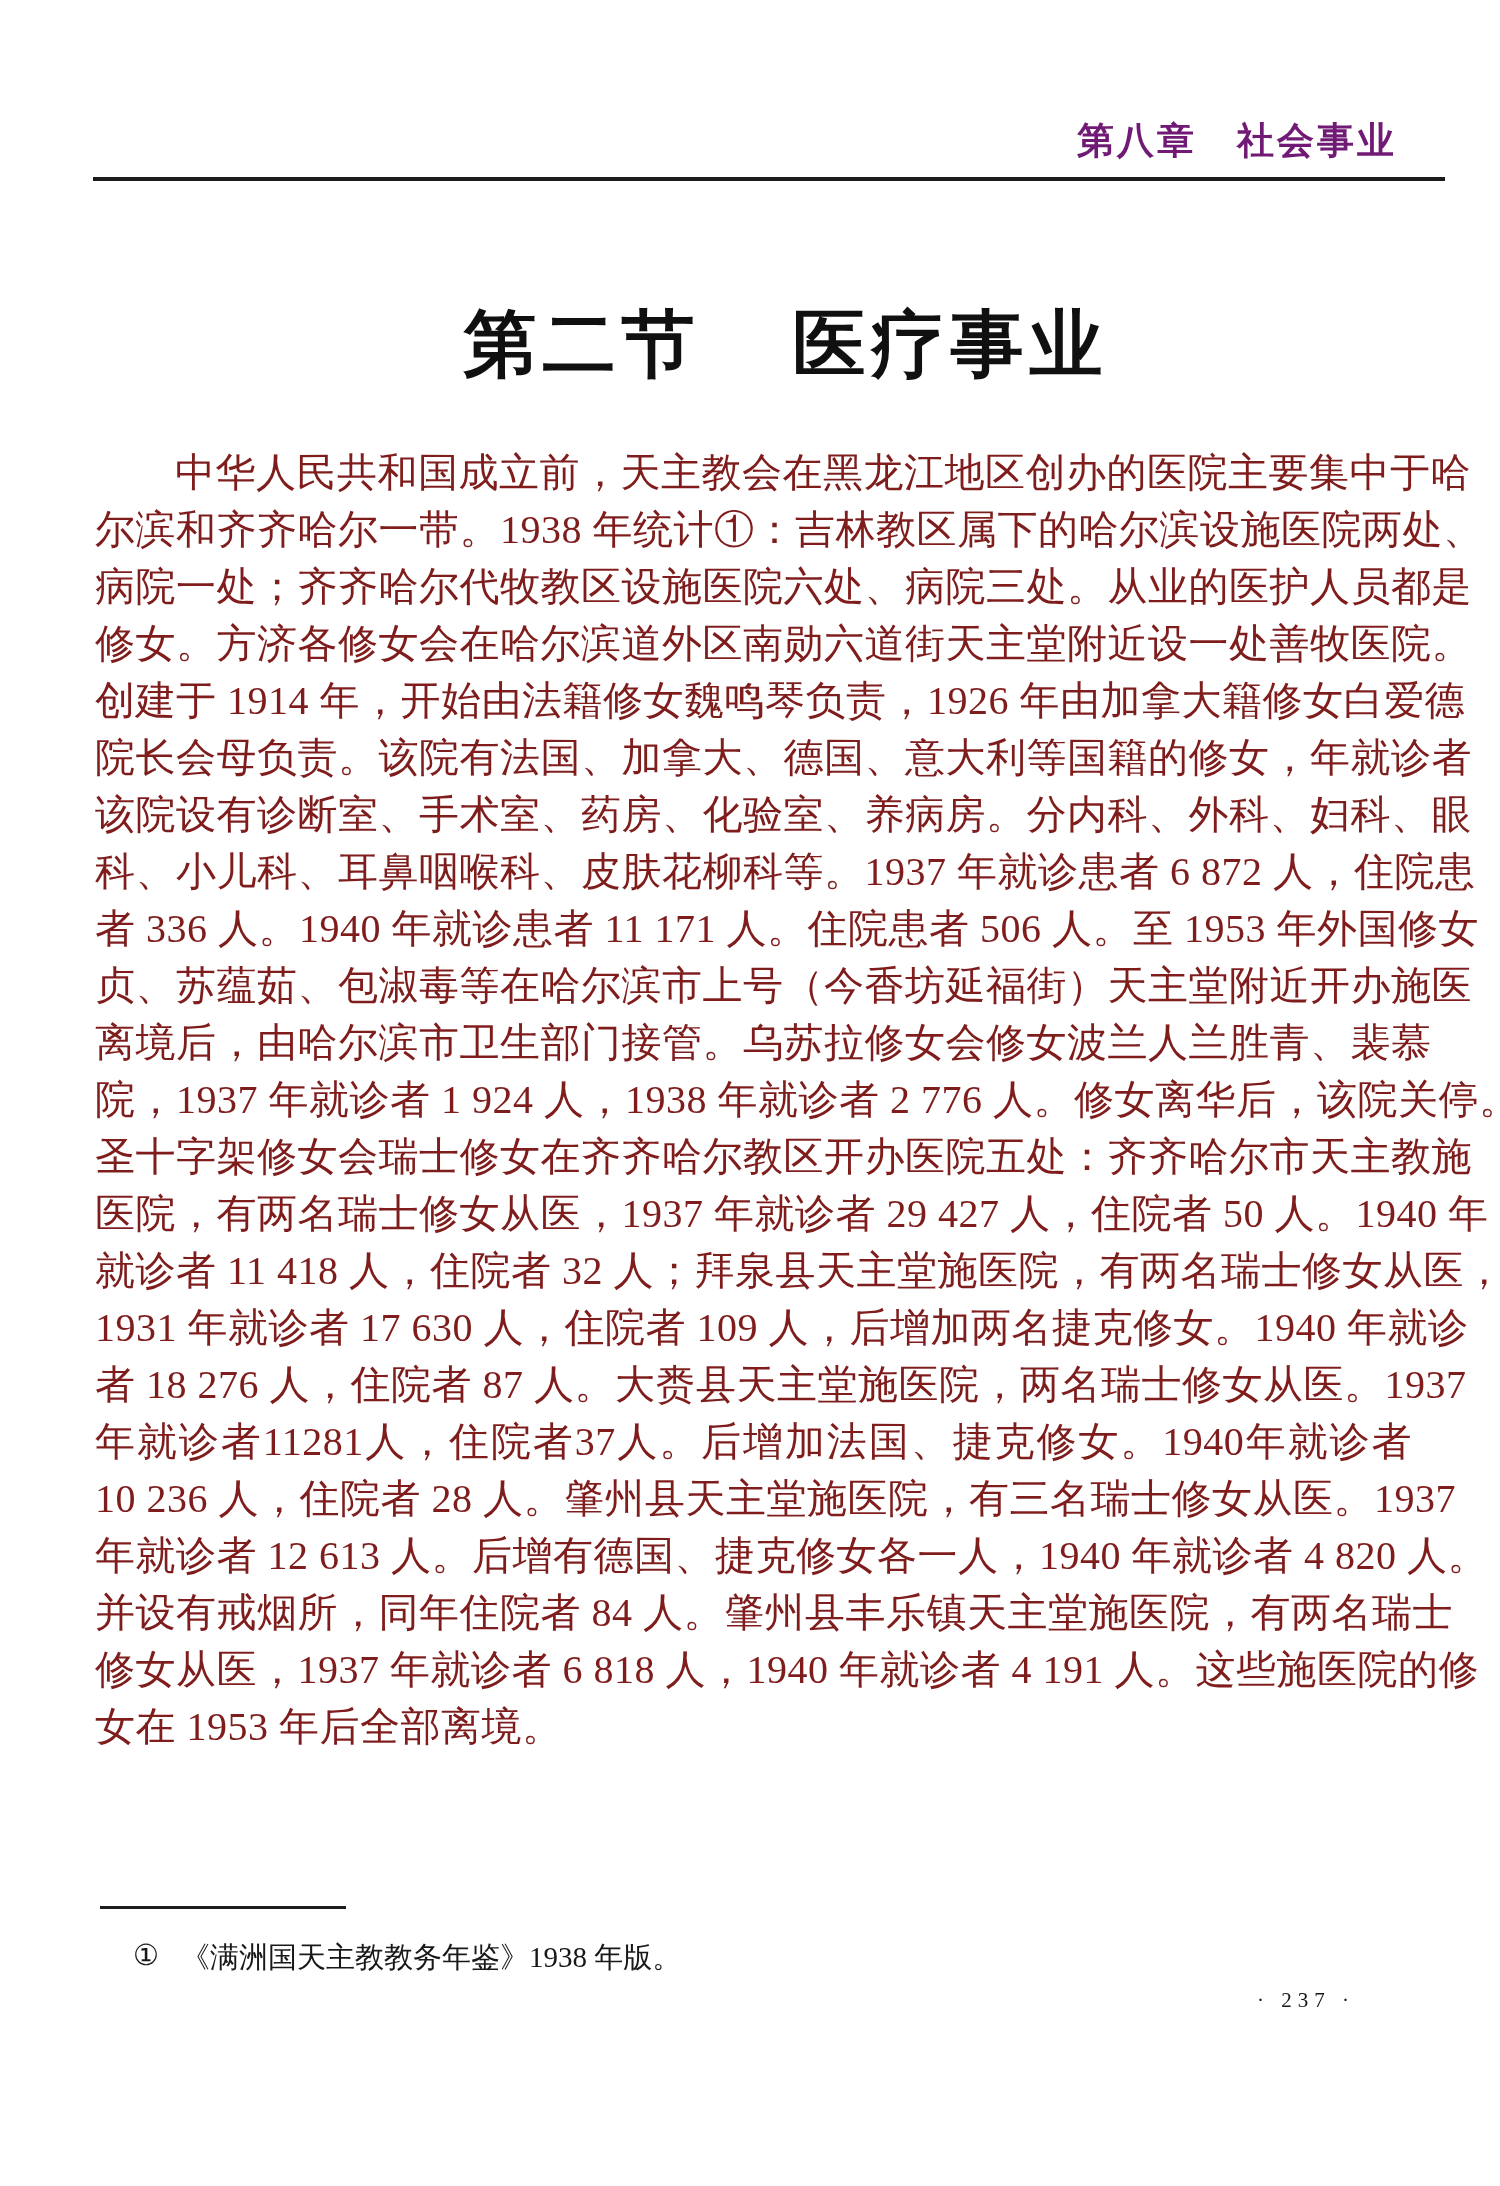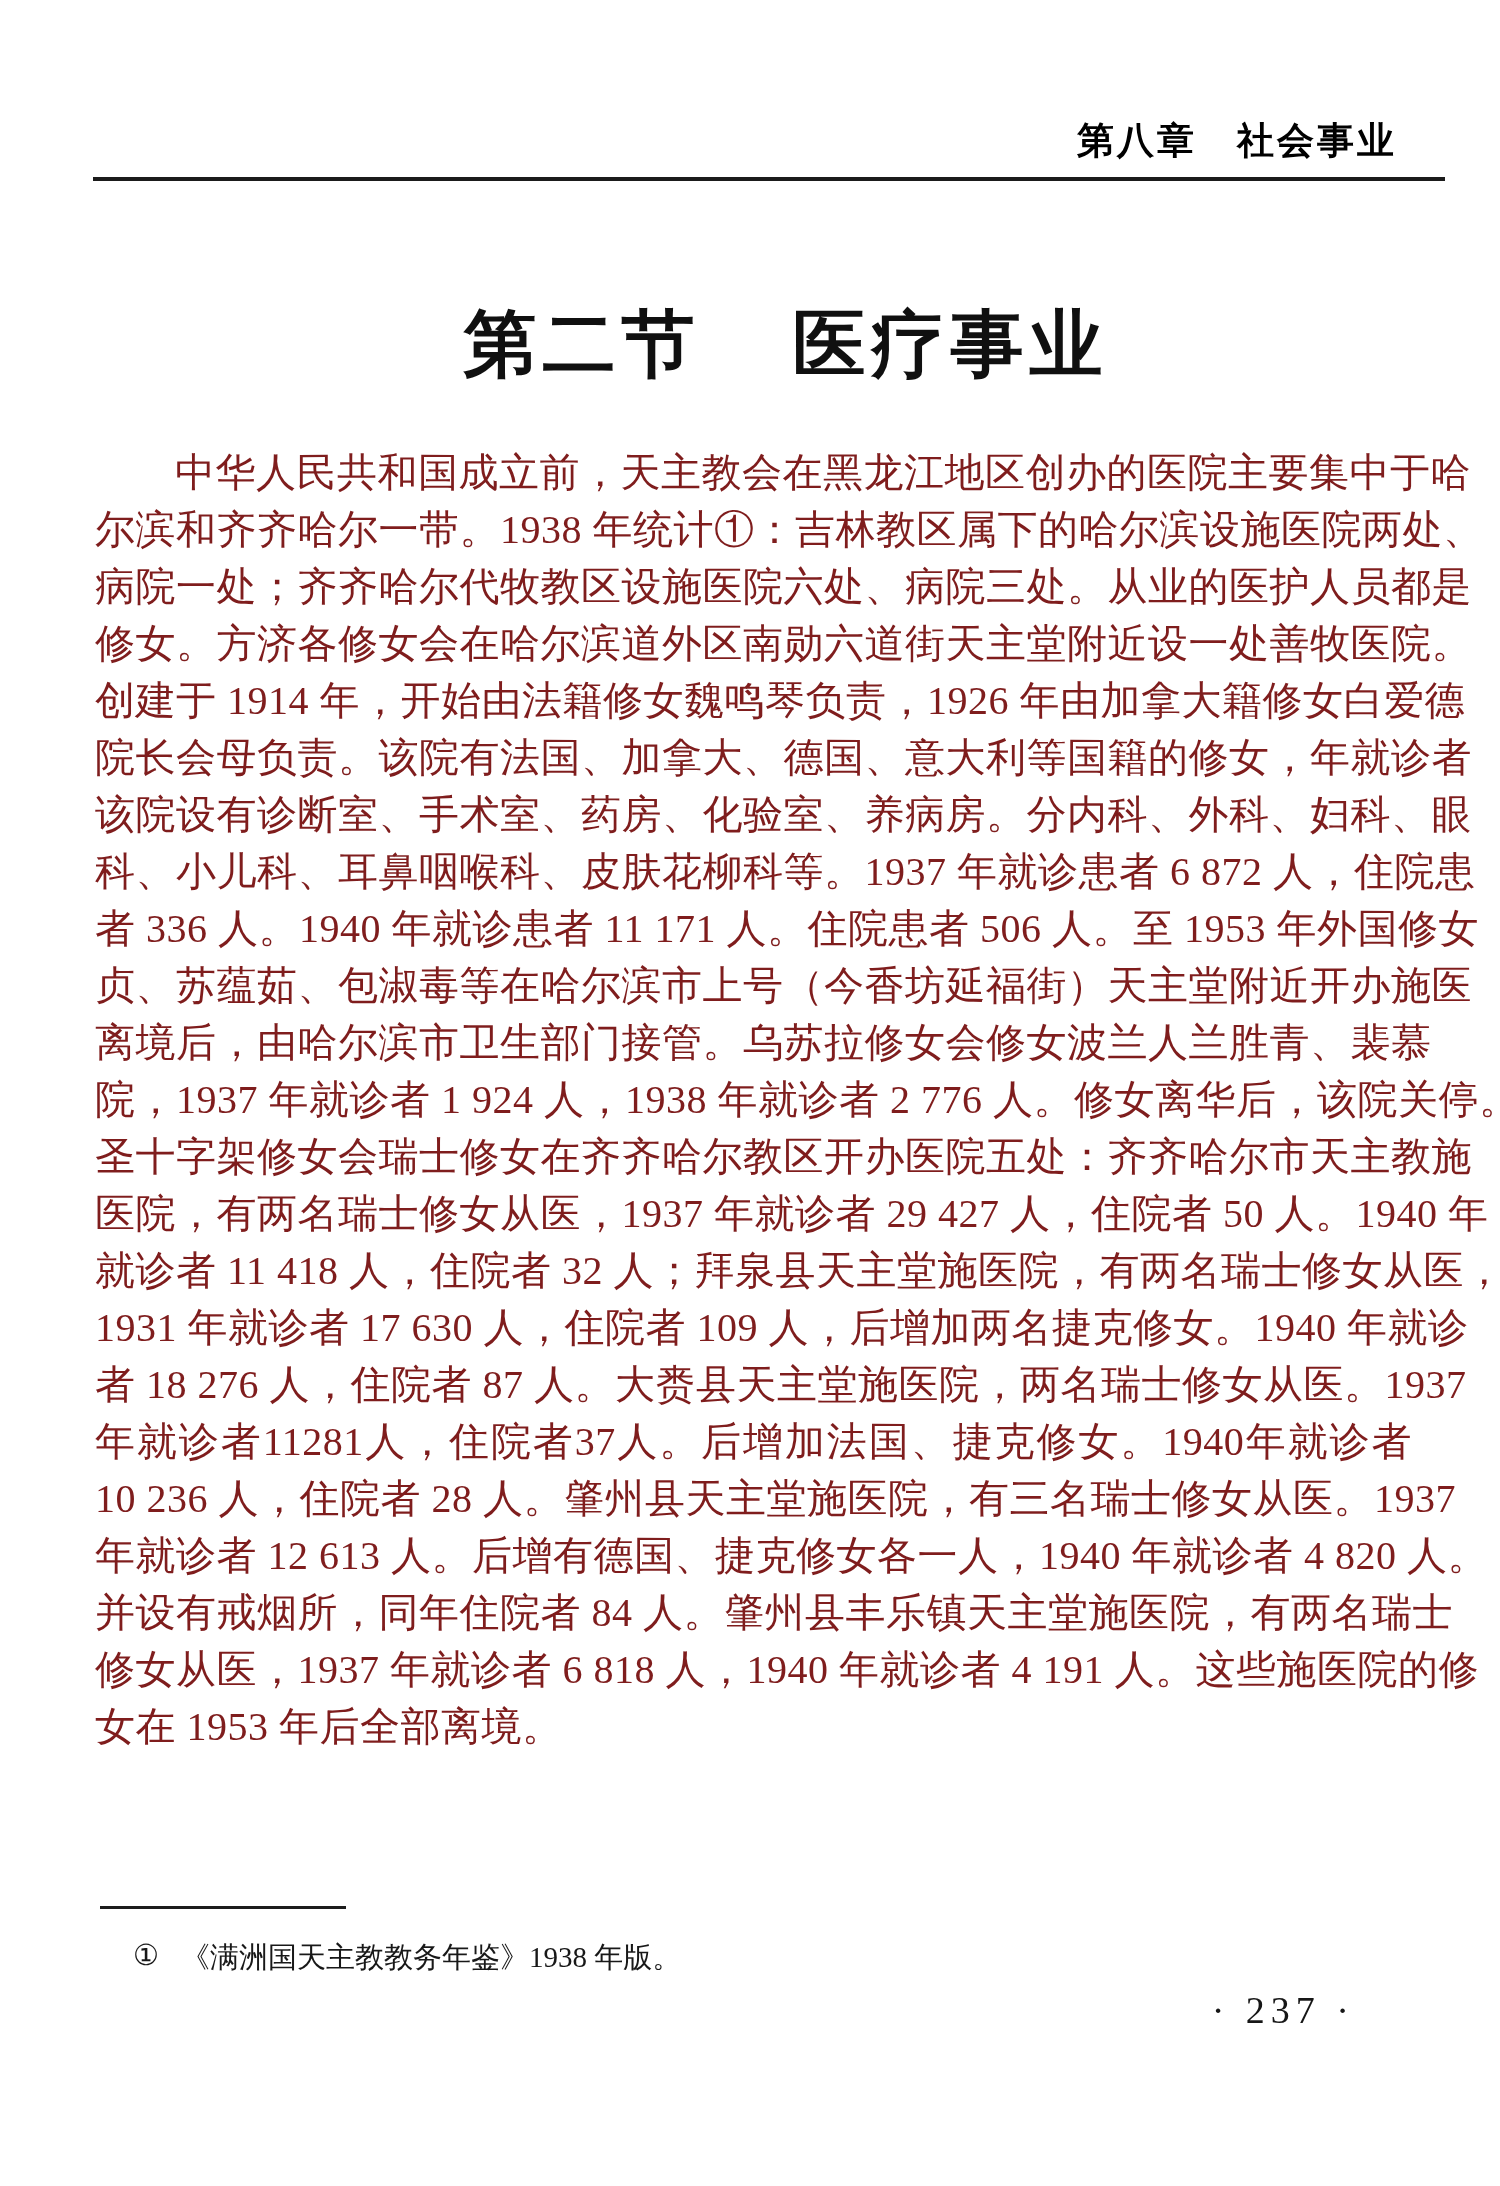--- a/index.html
+++ b/index.html
@@ -18,21 +18,21 @@
     overflow: hidden;
   }
   .running-header {
     position: absolute;
     top: 116px;
     right: 103px;
     font-family: "Liberation Sans", "DejaVu Sans", sans-serif;
     font-weight: bold;
     font-size: 37px;
     letter-spacing: 3px;
-    color: #000000;
+    color: #701a75;
     white-space: nowrap;
   }
   .header-rule {
     position: absolute;
     top: 177px;
     left: 93px;
     width: 1352px;
     height: 4px;
     background: #1b1b1b;
   }
@@ -90,21 +90,21 @@
     font-size: 29px;
     color: #181818;
     display: flex;
     gap: 22px;
     white-space: nowrap;
   }
   .page-number {
     position: absolute;
     top: 1988px;
     right: 145px;
-    font-size: 38px;
+    font-size: 21px;
     letter-spacing: 6px;
     color: #161616;
     white-space: nowrap;
   }
 </style>
 </head>
 <body>
 
 <div class="page">
 

